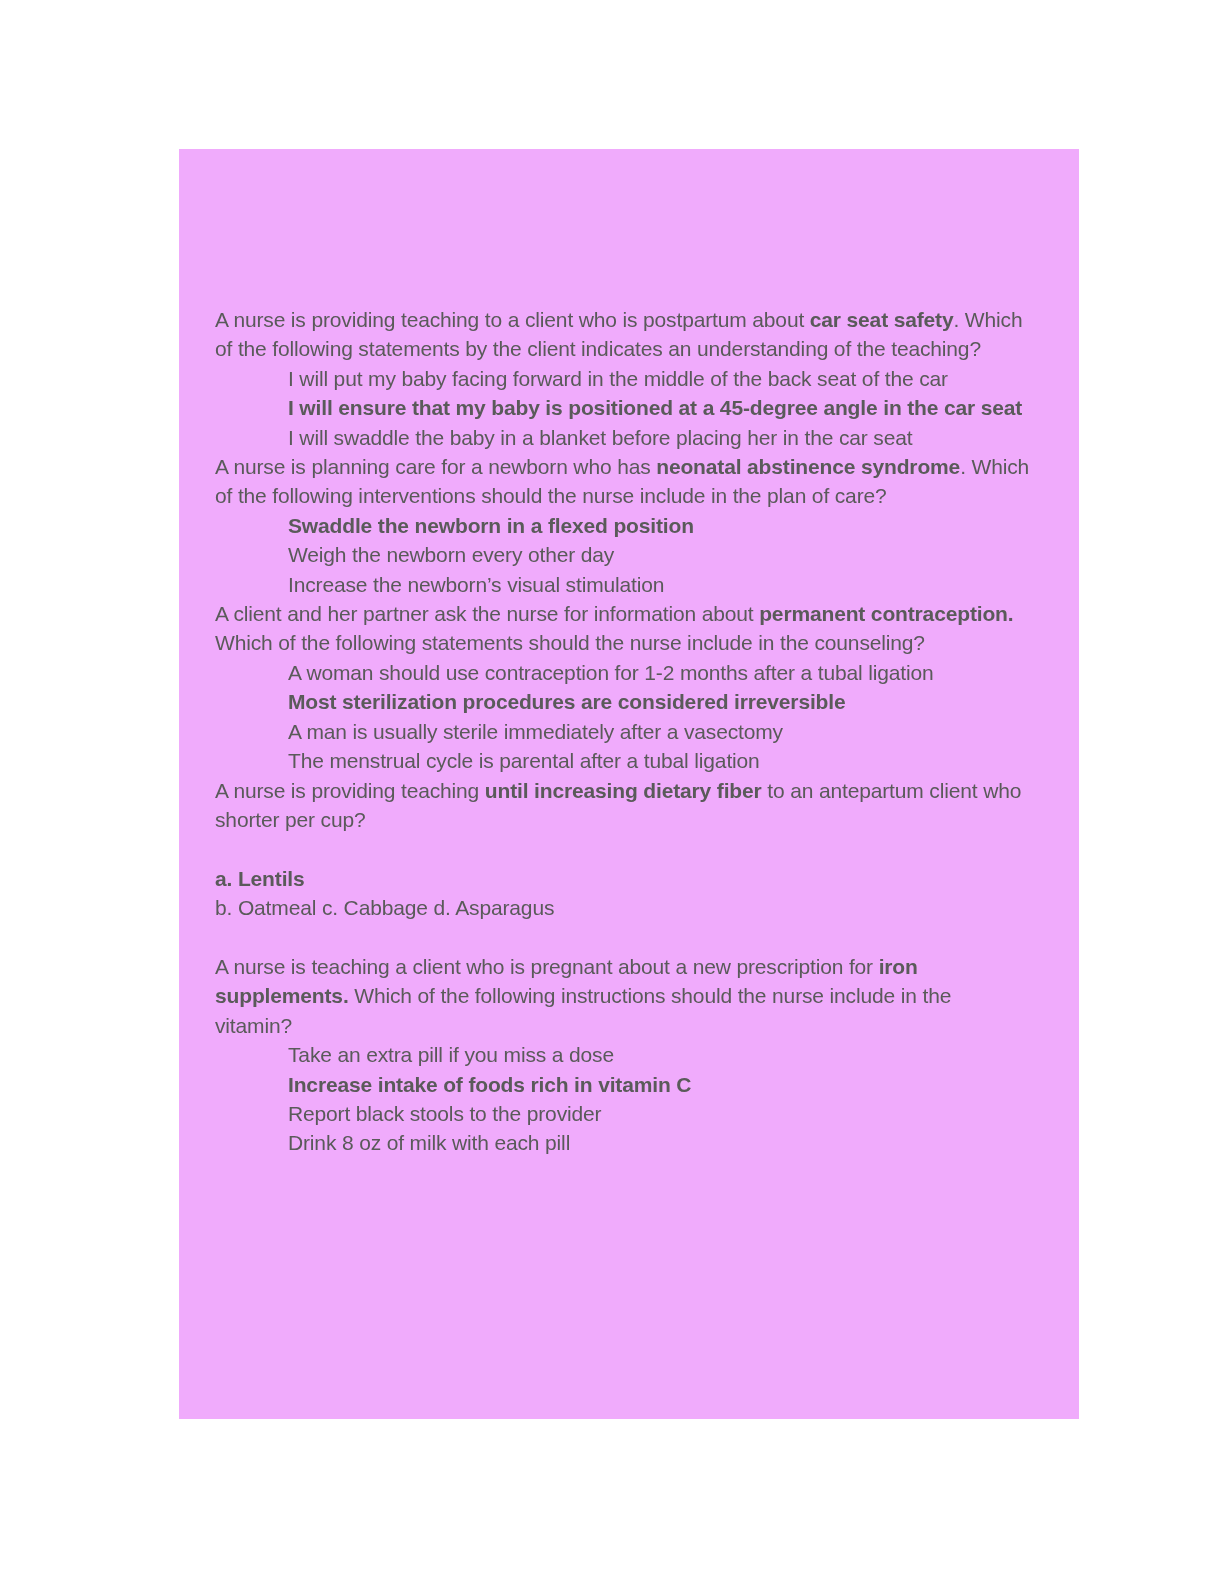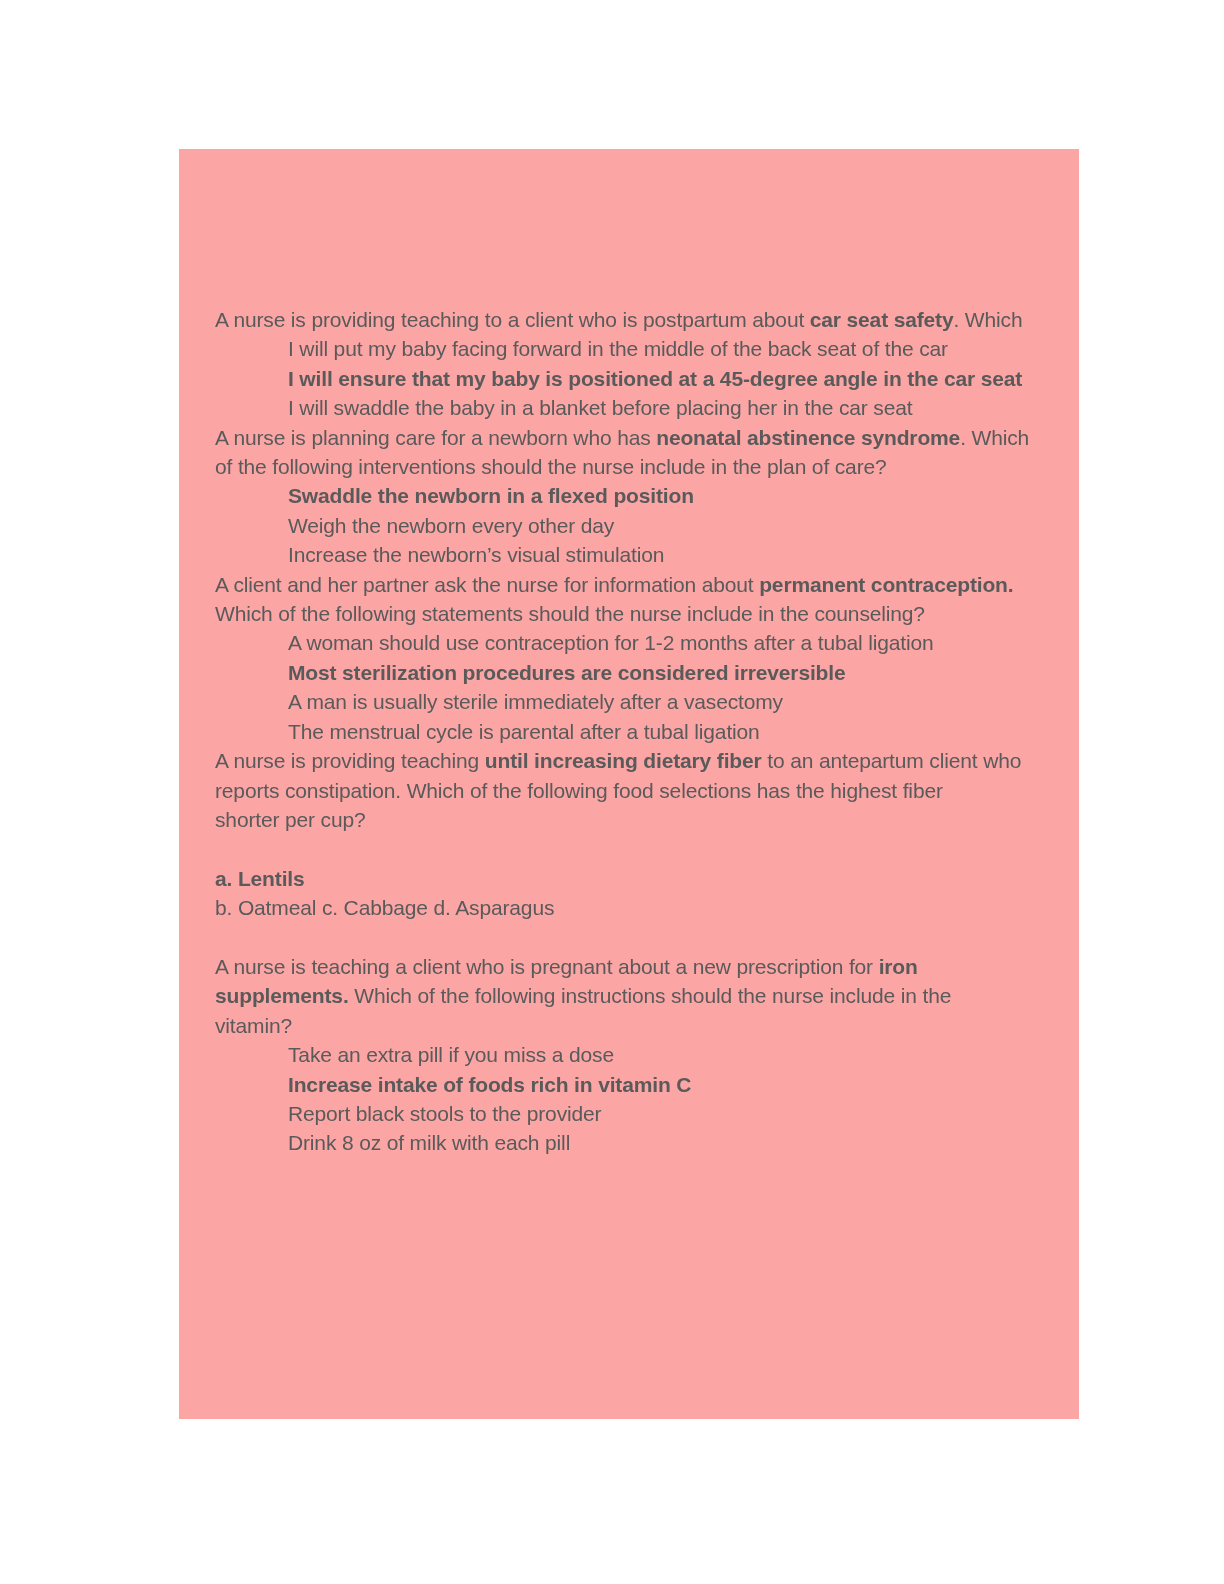--- a/index.html
+++ b/index.html
@@ -48,39 +48,39 @@
     padding-left: 73px;
   }
   .bold {
     font-weight: bold;
   }
 </style>
 </head>
 <body>
 
 <div class="doc-canvas" style="background: rgb(255, 255, 255);">
-  <div class="page-black" style="background: #fca5a5;">
+  <div class="page-black" style="background: #f0abfc;">
     <div class="text-lines" style="color: rgb(90, 90, 90);">
         <div class="line"><span>A nurse is providing teaching to a client who is postpartum about </span><span class="bold">car seat safety</span><span>. Which</span></div>
+        <div class="line"><span>of the following statements by the client indicates an understanding of the teaching?</span></div>
         <div class="line indent"><span>I will put my baby facing forward in the middle of the back seat of the car</span></div>
         <div class="line indent"><span class="bold">I will ensure that my baby is positioned at a 45-degree angle in the car seat</span></div>
         <div class="line indent"><span>I will swaddle the baby in a blanket before placing her in the car seat</span></div>
         <div class="line"><span>A nurse is planning care for a newborn who has </span><span class="bold">neonatal abstinence syndrome</span><span>. Which</span></div>
         <div class="line"><span>of the following interventions should the nurse include in the plan of care?</span></div>
         <div class="line indent"><span class="bold">Swaddle the newborn in a flexed position</span></div>
         <div class="line indent"><span>Weigh the newborn every other day</span></div>
         <div class="line indent"><span>Increase the newborn’s visual stimulation</span></div>
         <div class="line"><span>A client and her partner ask the nurse for information about </span><span class="bold">permanent contraception.</span></div>
         <div class="line"><span>Which of the following statements should the nurse include in the counseling?</span></div>
         <div class="line indent"><span>A woman should use contraception for 1-2 months after a tubal ligation</span></div>
         <div class="line indent"><span class="bold">Most sterilization procedures are considered irreversible</span></div>
         <div class="line indent"><span>A man is usually sterile immediately after a vasectomy</span></div>
         <div class="line indent"><span>The menstrual cycle is parental after a tubal ligation</span></div>
         <div class="line"><span>A nurse is providing teaching </span><span class="bold">until increasing dietary fiber</span><span> to an antepartum client who</span></div>
-        <div class="line"><span>reports constipation. Which of the following food selections has the highest fiber</span></div>
         <div class="line"><span>shorter per cup?</span></div>
         <div class="line">&nbsp;</div>
         <div class="line"><span class="bold">a. Lentils</span></div>
         <div class="line"><span>b. Oatmeal c. Cabbage d. Asparagus</span></div>
         <div class="line">&nbsp;</div>
         <div class="line"><span>A nurse is teaching a client who is pregnant about a new prescription for </span><span class="bold">iron</span></div>
         <div class="line"><span class="bold">supplements.</span><span> Which of the following instructions should the nurse include in the</span></div>
         <div class="line"><span>vitamin?</span></div>
         <div class="line indent"><span>Take an extra pill if you miss a dose</span></div>
         <div class="line indent"><span class="bold">Increase intake of foods rich in vitamin C</span></div>

